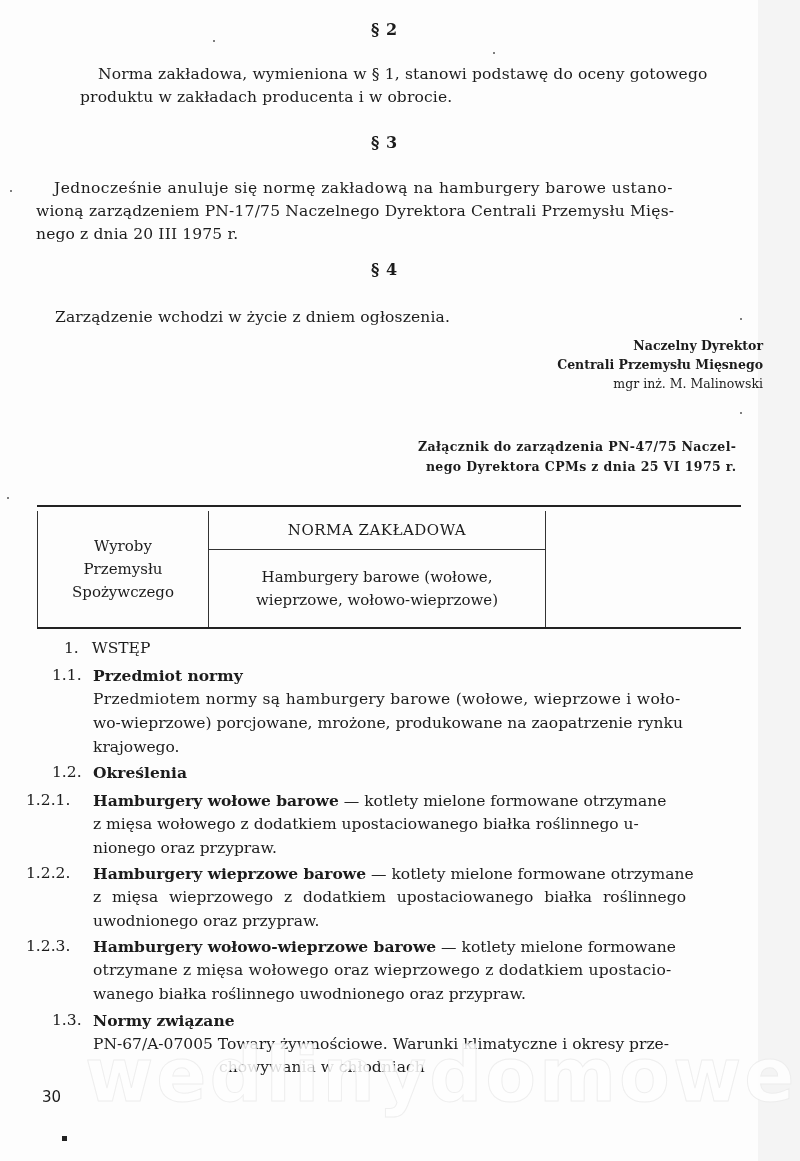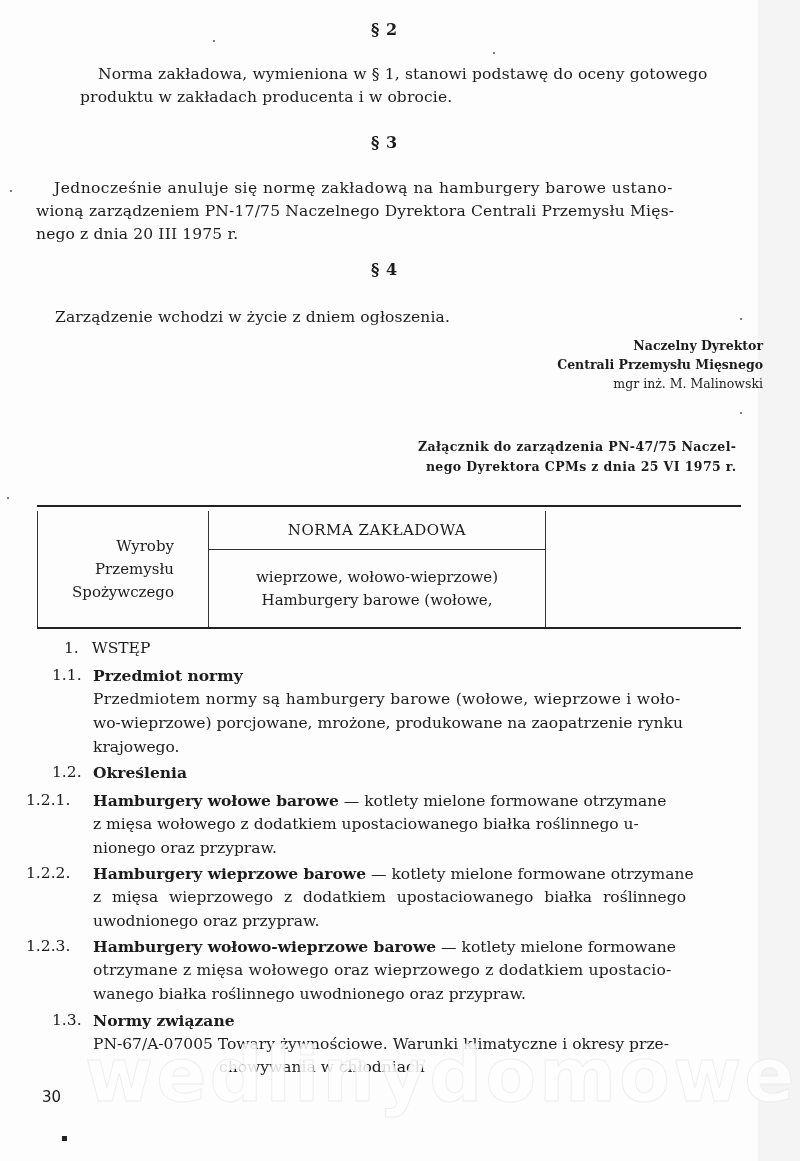--- a/index.html
+++ b/index.html
@@ -62,21 +62,20 @@
       justify-content: center;
       text-align: center;
       font-size: 15px;
       line-height: 23px;
     }
     .cell-left {
       width: 170px;
       border-left: 1.5px solid #333;
       border-right: 1.5px solid #333;
       margin-top: 4px;
-      text-align: right;
     }
     .cell-mid {
       width: 336px;
       flex-direction: column;
       border-right: 1.5px solid #333;
       margin-top: 4px;
     }
     .cell-mid .top {
       height: 38px;
       width: 100%;
@@ -169,22 +168,22 @@
   <div class="cell cell-left">
     <div>
       <div>Wyroby</div>
       <div>Przemysłu</div>
       <div>Spożywczego</div>
     </div>
   </div>
   <div class="cell cell-mid">
     <div class="top">NORMA ZAKŁADOWA</div>
     <div class="bottom">
+      <div>Hamburgery barowe (wołowe,</div>
       <div>wieprzowe, wołowo-wieprzowe)</div>
-      <div>Hamburgery barowe (wołowe,</div>
     </div>
   </div>
 </div>
 
 <div class="section-row" style="left:64px; top:637px;">
   <span>1.</span>
   <span style="margin-left:8px;">WSTĘP</span>
 </div>
 
 <div class="section-row" style="left:52px; top:664px;">

